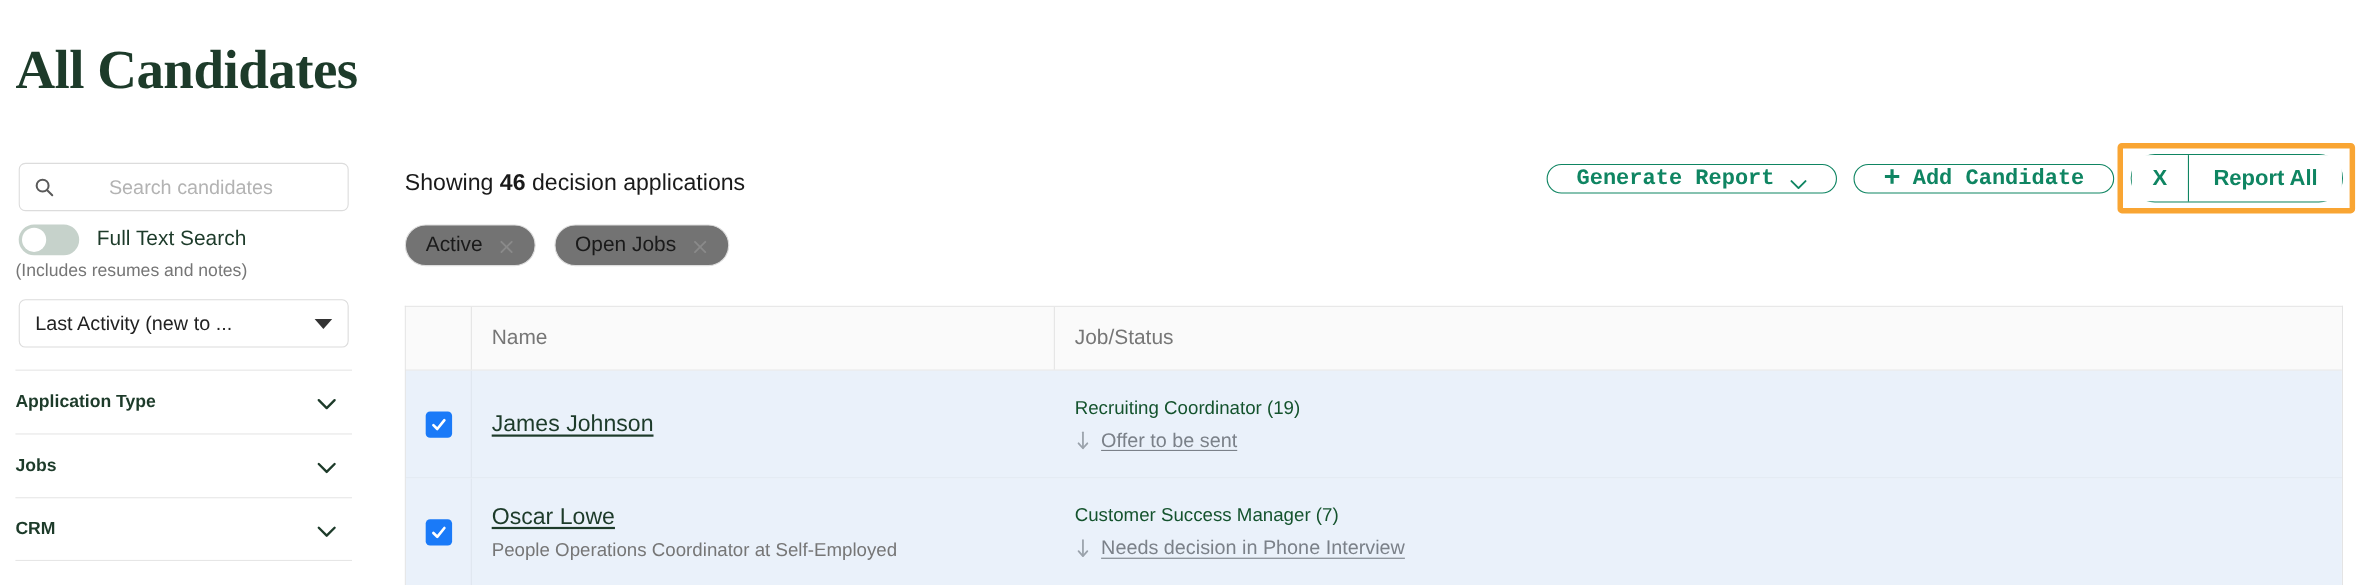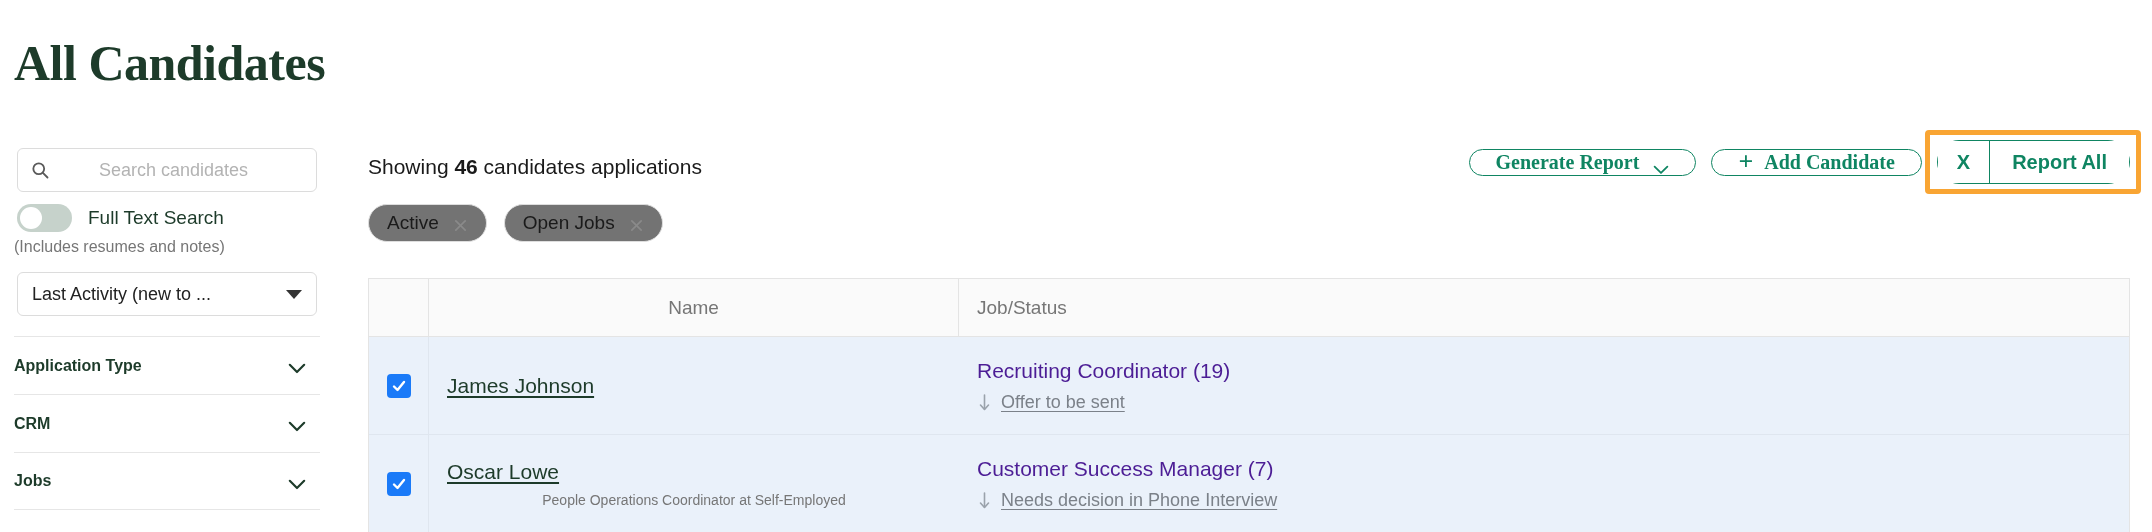--- a/index.html
+++ b/index.html
@@ -87,21 +87,21 @@
     position: absolute; left: 0; top: 15px;
     font-size: 21px; color: #1a1a1a; white-space: nowrap;
   }
   .showing b { font-weight: 700; }
 
   .actions { position: absolute; right: 0; top: 0; display: flex; align-items: center; }
 
   .btn-pill {
     height: 27px; border: 1px solid #0f8562; border-radius: 23px;
     background: #fff; color: #0f8562;
-    font-family: Liberation Serif, serif;
+    font-family: Liberation Mono, monospace;
     font-size: 20px; font-weight: 700;
     display: flex; align-items: center; justify-content: center;
     padding: 0 26px; white-space: nowrap; cursor: pointer;
   }
   .btn-pill .mini-chev { margin-left: 14px; width: 16px; height: 10px; }
   .btn-pill .plus { margin-right: 11px; font-size: 26px; font-weight: 700; line-height: 0.8; }
 
   .btn-generate { margin-right: 15px; }
   .btn-add { margin-right: 15px; }
 
@@ -140,41 +140,41 @@
     position: absolute; left: 0; top: 138px; width: 1762px;
     border: 1px solid #e4e4e4; border-bottom: 0; background: #fff;
   }
   .trow { display: flex; }
   .thead { background: #fafafa; height: 58px; border-bottom: 1px solid #e4e4e4; }
   .cell-check {
     width: 60px; flex: 0 0 60px;
     display: flex; align-items: center; justify-content: center;
     border-right: 1px solid #e4e4e4;
   }
-  .cell-name { flex: 0 0 530px; padding: 0 18px; display: flex; flex-direction: column; justify-content: center; text-align: center; }
+  .cell-name { flex: 0 0 530px; padding: 0 18px; display: flex; flex-direction: column; justify-content: center; }
   .cell-job { flex: 1 1 auto; padding: 0 18px; display: flex; flex-direction: column; justify-content: center; }
   .thead .cell-name, .thead .cell-job { color: #767676; font-size: 19px; }
   .thead .cell-name { border-right: 1px solid #e4e4e4; }
 
   .tbody-row { background: #eaf1fa; height: 98px; border-bottom: 1px solid #dfe6ef; }
   .tbody-row .cell-check { border-right: 1px solid #dfe6ef; }
 
   .cbx {
     width: 24px; height: 24px; border-radius: 4px; background: #1a7af8;
     display: flex; align-items: center; justify-content: center; cursor: pointer;
   }
   .cbx svg { width: 16px; height: 16px; color: #fff; }
 
   .cand-name {
     font-size: 21px; color: #1d3b2a; text-decoration: underline;
     text-underline-offset: 3px; cursor: pointer; align-self: flex-start;
   }
-  .cand-sub { font-size: 14px; color: #767676; margin-top: 8px; }
-
-  .job-title { font-size: 21px; color: #4c1d95; }
+  .cand-sub { font-size: 17px; color: #767676; margin-top: 8px; }
+
+  .job-title { font-size: 17px; color: #14532d; }
   .job-status { display: flex; align-items: center; margin-top: 9px; }
   .job-status .arrow-down { width: 15px; height: 19px; color: #9aa2ab; margin-right: 9px; }
   .job-status .status-text {
     font-size: 18px; color: #7b8189; text-decoration: underline;
     text-underline-offset: 3px; cursor: pointer;
   }
 </style>
 </head>
 <body>
 
@@ -210,44 +210,44 @@
     <div class="filters">
       <div class="filter-sec">
         <span class="filter-label">Application Type</span>
         <span class="chev">
           <svg viewBox="0 0 20 12" fill="none" stroke="currentColor" stroke-width="2.4" stroke-linecap="round" stroke-linejoin="round">
               <polyline points="2,2 10,10 18,2"></polyline>
             </svg>
         </span>
       </div>
       <div class="filter-sec">
+        <span class="filter-label">Jobs</span>
+        <span class="chev">
+          <svg viewBox="0 0 20 12" fill="none" stroke="currentColor" stroke-width="2.4" stroke-linecap="round" stroke-linejoin="round">
+              <polyline points="2,2 10,10 18,2"></polyline>
+            </svg>
+        </span>
+      </div>
+      <div class="filter-sec">
         <span class="filter-label">CRM</span>
         <span class="chev">
           <svg viewBox="0 0 20 12" fill="none" stroke="currentColor" stroke-width="2.4" stroke-linecap="round" stroke-linejoin="round">
               <polyline points="2,2 10,10 18,2"></polyline>
             </svg>
         </span>
       </div>
-      <div class="filter-sec">
-        <span class="filter-label">Jobs</span>
-        <span class="chev">
-          <svg viewBox="0 0 20 12" fill="none" stroke="currentColor" stroke-width="2.4" stroke-linecap="round" stroke-linejoin="round">
-              <polyline points="2,2 10,10 18,2"></polyline>
-            </svg>
-        </span>
-      </div>
     </div>
   </div>
 
   <div class="main">
 
     <div class="showing">
       <span>Showing</span>
       <b>46</b>
-      <span>candidates applications</span>
+      <span>decision applications</span>
     </div>
 
     <div class="actions">
 
       <div class="btn-pill btn-generate">
         <span>Generate Report</span>
         <span class="mini-chev">
           <svg viewBox="0 0 20 12" fill="none" stroke="currentColor" stroke-width="2.2" stroke-linecap="round" stroke-linejoin="round">
               <polyline points="2,2 10,10 18,2"></polyline>
             </svg>

